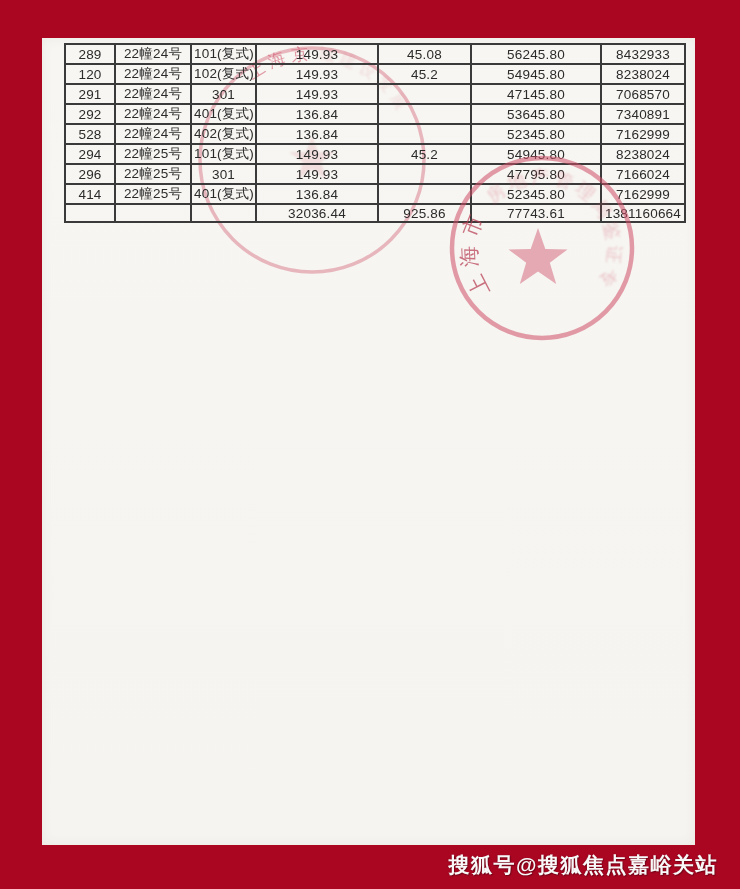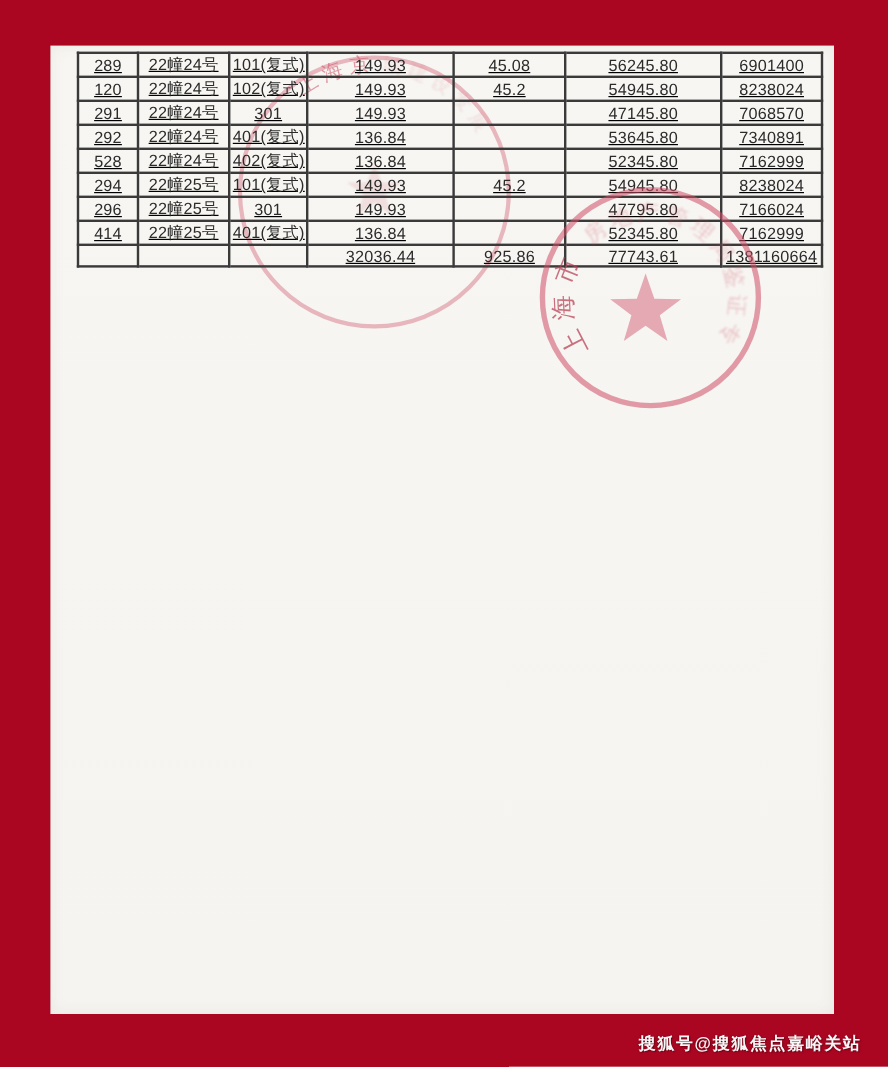--- a/index.html
+++ b/index.html
@@ -21,21 +21,20 @@
     overflow: hidden;
     box-shadow: inset 0 0 12px rgba(120,90,80,0.08);
   }
   
   table.price-table {
     position: absolute;
     left: 22px; top: 5px;
     border-collapse: collapse;
     table-layout: fixed;
     width: 620px;
-    text-decoration: underline;
   }
   table.price-table td {
     border: 2px solid #3a3a3a;
     height: 16px;
     padding: 0 2px;
     text-align: center;
     vertical-align: middle;
     font-size: 13.5px;
     color: #2b2b2b;
     letter-spacing: 0.2px;
@@ -46,21 +45,21 @@
   .stamp {
     position: absolute;
     pointer-events: none;
   }
   .stamp-top   { left: 148px; top: -6px;  width: 244px; height: 244px; }
   .stamp-main  { left: 403px; top: 113px; width: 194px; height: 194px; }
   
   .watermark {
     position: absolute;
     right: 22px; bottom: 10px;
-    font-size: 14px;
+    font-size: 21px;
     font-weight: bold;
     letter-spacing: 1.5px;
     color: var(--wm-color, #f8f8f8);
     text-shadow: 1px 1px 1px rgba(70,0,12,0.55), -1px 0 1px rgba(70,0,12,0.25);
   }
 </style>
 </head>
 <body>
 
 <div class="scene">
@@ -92,21 +91,21 @@
         <col style="width:84px">
       </colgroup>
       <tbody>
           <tr>
             <td>289</td>
             <td>22幢24号</td>
             <td>101(复式)</td>
             <td>149.93</td>
             <td>45.08</td>
             <td>56245.80</td>
-            <td>6901400</td>
+            <td>8432933</td>
           </tr>
           <tr>
             <td>120</td>
             <td>22幢24号</td>
             <td>102(复式)</td>
             <td>149.93</td>
             <td>45.2</td>
             <td>54945.80</td>
             <td>8238024</td>
           </tr>

